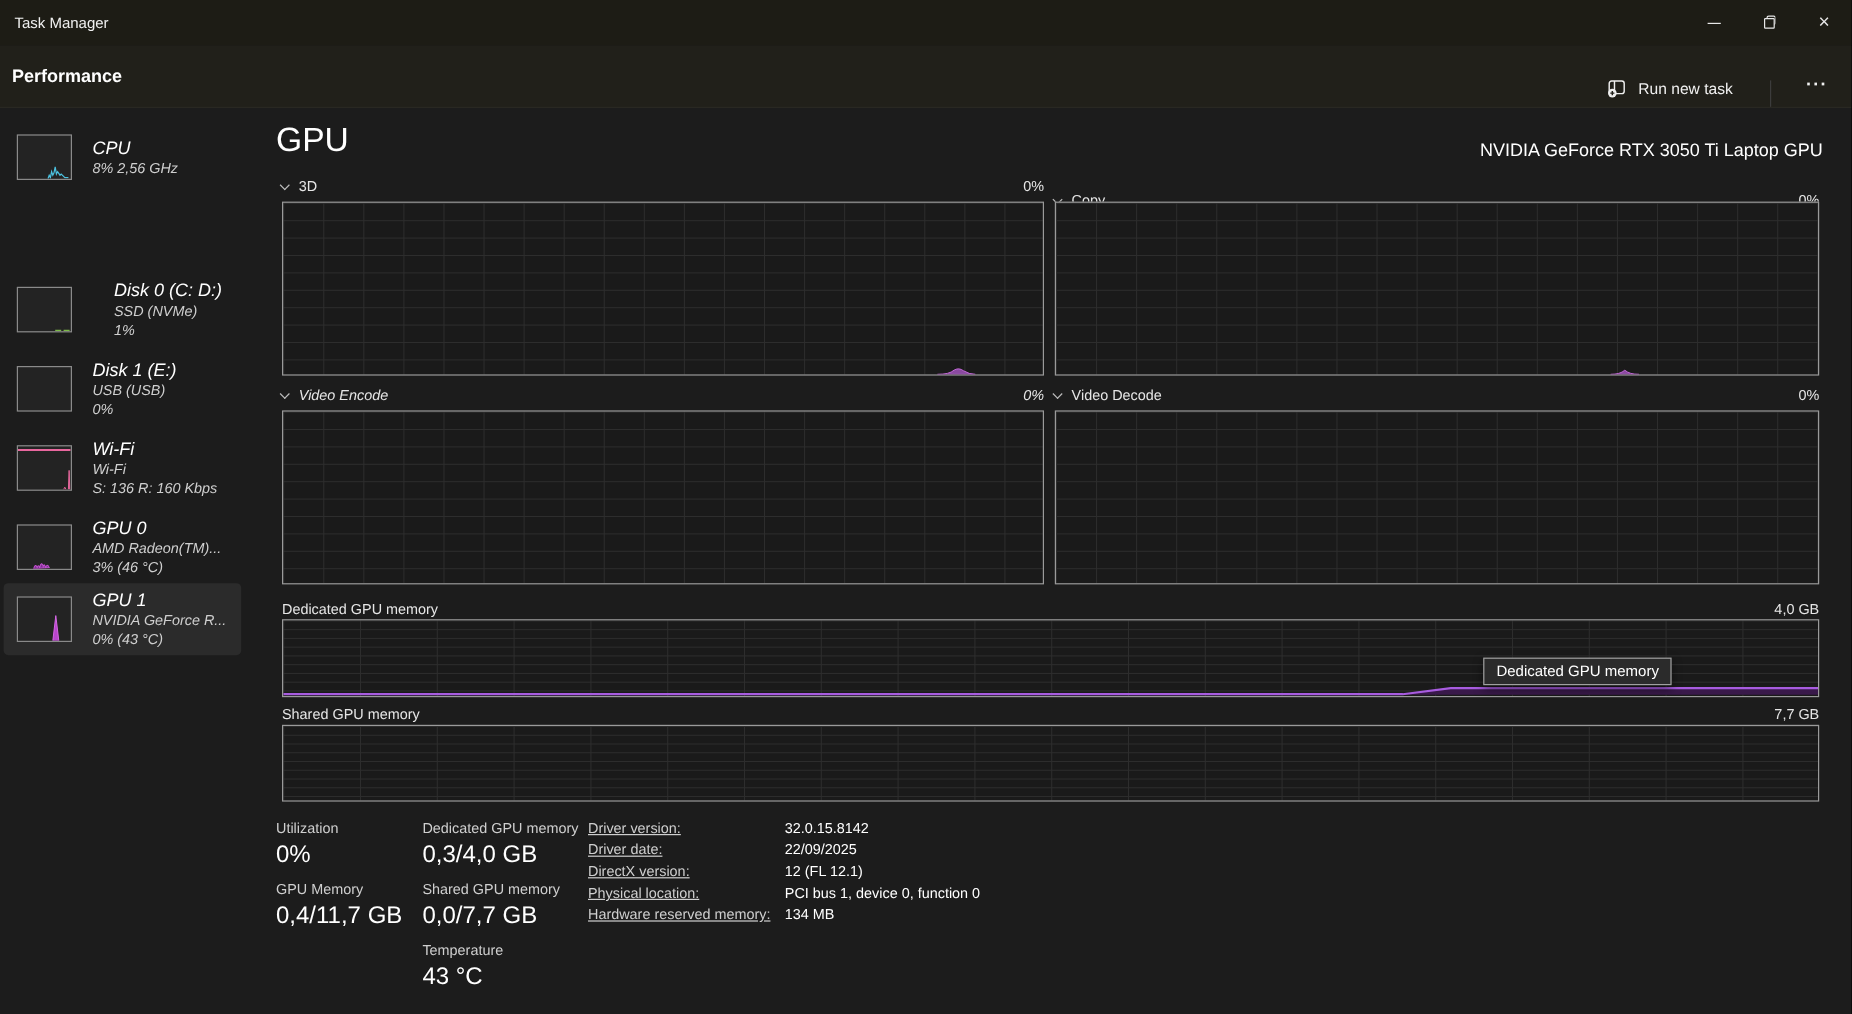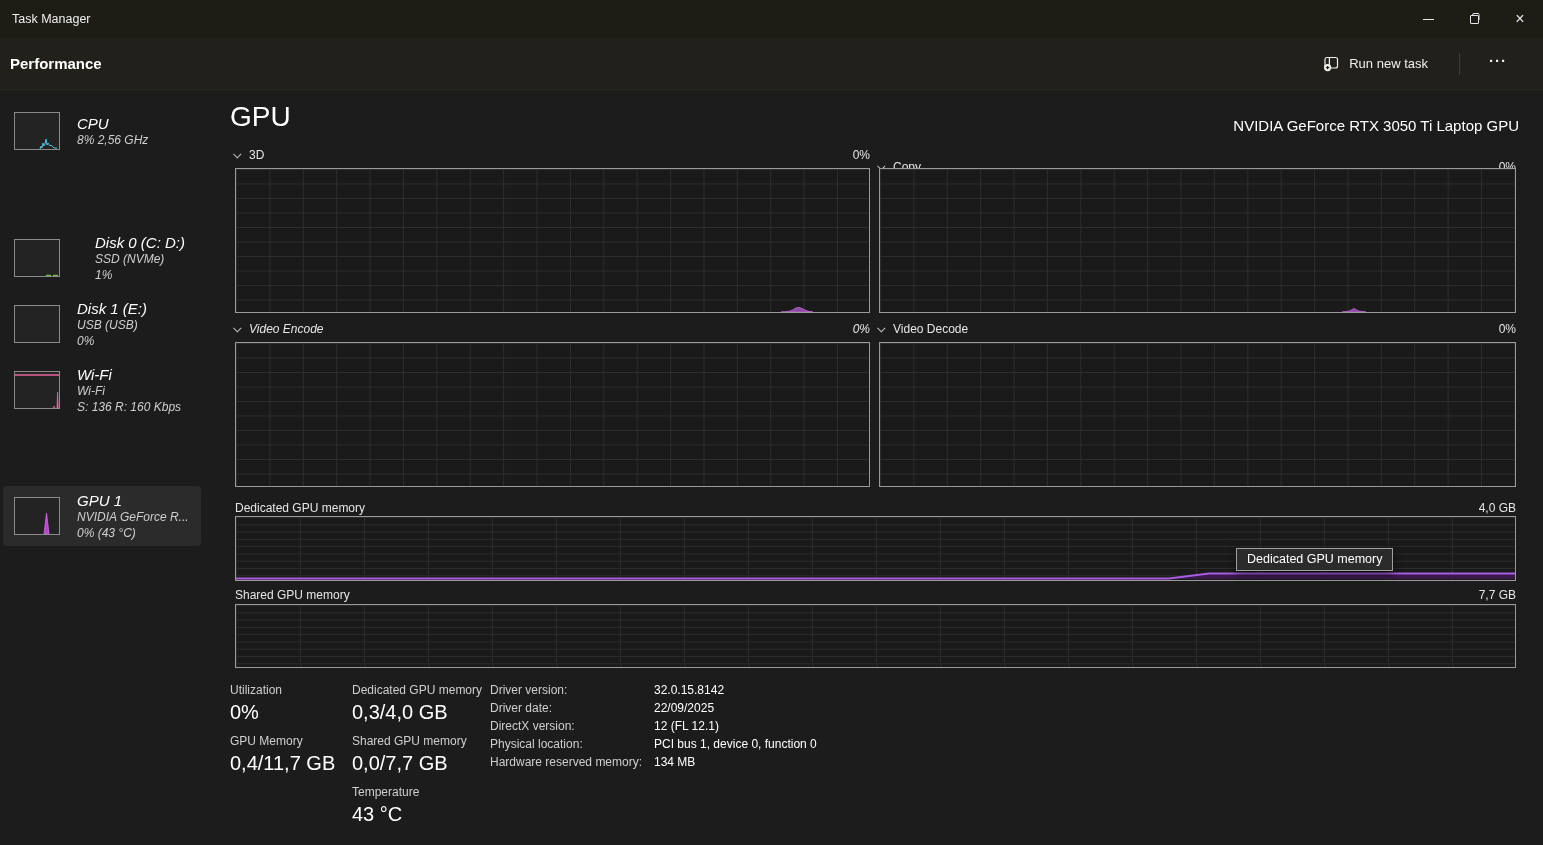--- a/index.html
+++ b/index.html
@@ -24,21 +24,21 @@
   .restore-glyph .front { position:absolute; top:0; left:0; width:9px; height:9px; border:1px solid #e8e8e8; border-radius:1px; background:#1d1c15; }
   .close-glyph { font-size:16px; line-height:1; font-weight:400; }
 
   
   .appheader {
     position:absolute; top:38px; left:0; width:100%; height:52px;
     background:#21201a; display:flex; align-items:center;
     border-bottom:1px solid rgba(255,255,255,0.04);
   }
   .page-title { font-size:15px; font-weight:700; color:#fff; margin-left:10px; }
-  .header-right { position:absolute; right:26px; display:flex; align-items:center; height:100%;gap:13px; }
+  .header-right { position:absolute; right:10px; display:flex; align-items:flex-end; height:100%;gap:13px; }
   .run-task-btn { display:flex; align-items:center; gap:9px; font-size:13px; color:#f0f0f0; padding:7px 12px; border-radius:4px; cursor:default; }
   .header-divider { width:1px; height:22px; background:#3c3c3c; margin:0 6px; }
   .more-btn { font-size:15px; font-weight:700; letter-spacing:1px; color:#f0f0f0; padding:4px 10px 10px 10px; border-radius:4px; cursor:default; }
 
   
   .side-item {
     position:absolute; left:3px; width:198px;
     display:flex; align-items:center; gap:17px; padding-left:11px;
     border-radius:4px; cursor:default;
   }
@@ -71,21 +71,21 @@
 
   .tooltip {
     position:absolute; left:1236px; top:548px; padding:3px 10px 4px 10px;
     background:#2b2b2b; border:1px solid #a0a0a0; font-size:12.5px; color:#fff;
     box-shadow:0 3px 8px rgba(0,0,0,0.55); white-space:nowrap; z-index:5;
   }
 
   
   .stat-label { position:absolute; font-size:12px; color:#cfcfcf; white-space:nowrap; }
   .stat-value { position:absolute; font-size:20px; font-weight:400; color:#fff; white-space:nowrap; }
-  .detail-label { position:absolute; left:490px; font-size:12px; color:#cfcfcf; white-space:nowrap; }
+  .detail-label { position:absolute; left:490px; font-size:12px; color:#cfcfcf; white-space:nowrap;text-decoration:underline; }
   .detail-value { position:absolute; left:654px; font-size:12px; color:#fff; white-space:nowrap; }
 </style>
 </head>
 <body>
 
 <div class="window">
 
   <div class="titlebar">
     <span class="titlebar-title">Task Manager</span>
     <div class="win-controls">
@@ -165,20 +165,32 @@
         <path d="M38,36 l1,-2 1,2" fill="none" stroke="#e8679e" stroke-width="0.8"></path>
       </svg>
     </div>
     <div class="side-text">
       <span class="side-title">Wi-Fi</span>
       <span class="side-sub">Wi-Fi</span>
       <span class="side-sub">S: 136 R: 160 Kbps</span>
     </div>
   </div>
 
+  <div class="side-item" style="top:422px; height:68px;">
+    <div class="mini-chart">
+      <svg width="44" height="36" viewBox="0 0 44 36">
+          <path d="M13,36 q1.5,-5 3,-1 q1,-3 2,0 q1.5,-6 3,-1 q1,-3 2,1 q1.5,-4 3,0 z" fill="#7a3390" stroke="#c44fd0" stroke-width="0.9"></path>
+        </svg>
+    </div>
+    <div class="side-text">
+      <span class="side-title">GPU 0</span>
+      <span class="side-sub">AMD Radeon(TM)...</span>
+      <span class="side-sub">3%  (46 °C)</span>
+    </div>
+  </div>
 
   <div class="side-item selected" style="top:486px; height:60px;">
     <div class="mini-chart">
       <svg width="44" height="36" viewBox="0 0 44 36">
           <path d="M29,36 L31.5,15 L34,36 Z" fill="#b844cc" stroke="#d86ae8" stroke-width="0.8"></path>
         </svg>
     </div>
     <div class="side-text">
       <span class="side-title">GPU 1</span>
       <span class="side-sub">NVIDIA GeForce R...</span>

